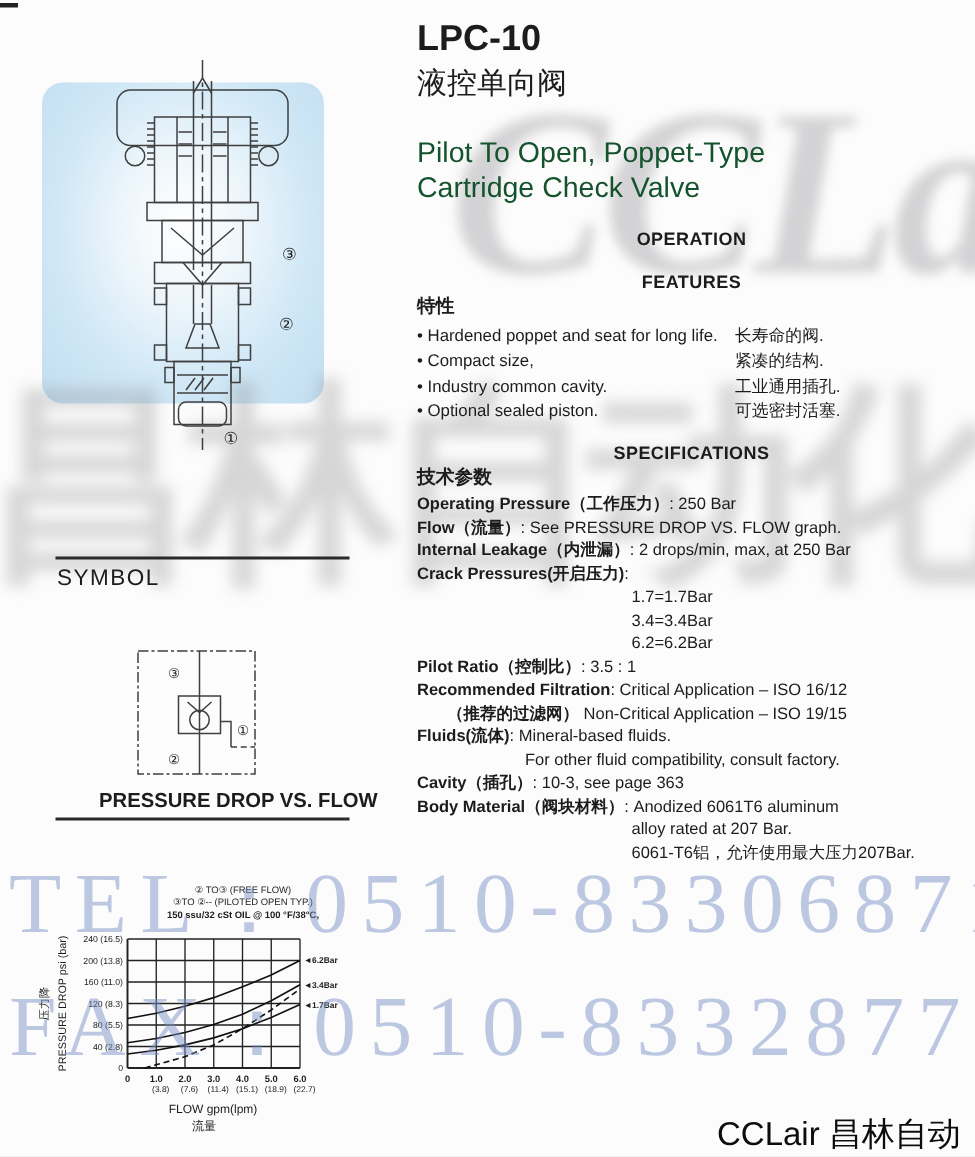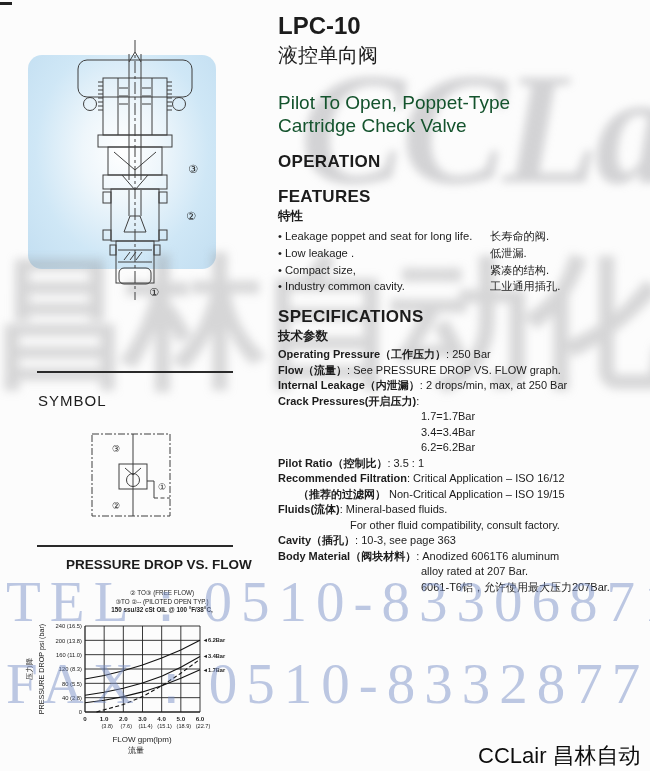--- a/index.html
+++ b/index.html
@@ -15,31 +15,31 @@
   .wm-cn{left:-10px;top:228px;font-size:142px;font-weight:bold;letter-spacing:-8px;
      color:rgba(148,148,150,0.36);filter:blur(5px);z-index:0;}
   .wm-tel{left:6px;top:564px;font-family:"Liberation Serif","DejaVu Serif",serif;font-size:57px;
      letter-spacing:9px;color:rgba(120,142,198,0.48);z-index:6;}
   .wm-fax{left:6px;top:646px;font-family:"Liberation Serif","DejaVu Serif",serif;font-size:57px;
      letter-spacing:9px;color:rgba(120,142,198,0.48);z-index:6;}
   .corner-mark{position:absolute;left:0;top:2px;width:12px;height:3px;background:#222;z-index:2;}
   
   .valve-svg{position:absolute;left:18px;top:40px;z-index:1;}
   .sym-rule{position:absolute;left:37px;top:371px;width:196px;height:2px;background:#2a2a2a;z-index:1;}
-  .sym-title{position:absolute;left:38px;top:392px;font-size:15px;letter-spacing:1px;z-index:1;}
+  .sym-title{position:absolute;left:38px;top:377px;font-size:15px;letter-spacing:1px;z-index:1;}
   .symbol-svg{position:absolute;left:88px;top:424px;z-index:1;}
   .pd-rule{position:absolute;left:37px;top:545px;width:196px;height:2px;background:#2a2a2a;z-index:1;}
-  .pd-title{position:absolute;left:38px;top:557px;font-size:13.5px;font-weight:bold;z-index:1;padding-left:28px;}
+  .pd-title{position:absolute;left:38px;top:526px;font-size:13.5px;font-weight:bold;z-index:1;padding-left:28px;}
   .chart-wrap{position:absolute;left:22px;top:582px;z-index:1;}
   
   .right-col{position:absolute;left:278px;top:0;width:366px;z-index:2;}
   .model{font-size:24px;font-weight:bold;margin-top:12px;}
   .model-cn{font-size:20px;margin-top:2px;}
   .subtitle{font-size:19px;line-height:23px;color:#14532d;margin-top:22px;}
-  .sec-head{font-size:17px;font-weight:bold;margin-top:15px;letter-spacing:0.3px;}
+  .sec-head{font-size:12px;font-weight:bold;margin-top:15px;letter-spacing:0.3px;text-align:center;}
   .sec-head-cn{font-size:12.5px;font-weight:bold;margin-top:1px;}
   .op-en{margin-top:3px;}
   .op-en .op-line{font-size:11px;line-height:16.4px;white-space:nowrap;}
   .op-cn .op-line{font-size:11.4px;line-height:17px;white-space:nowrap;}
   .feat-list{margin-top:3px;}
   .feat-row{position:relative;font-size:11.2px;line-height:16.8px;white-space:nowrap;}
   .feat-cn{position:absolute;left:212px;top:0;}
   .spec-head{margin-top:12px;}
   .spec-list{margin-top:2px;}
   .spec-row{font-size:11px;line-height:15.5px;white-space:nowrap;}
@@ -223,35 +223,35 @@
     <div class="op-cn">
         <div class="op-line"></div>
         <div class="op-line"></div>
         <div class="op-line"></div>
       </div>
 
     <div class="sec-head">FEATURES</div>
     <div class="sec-head-cn">特性</div>
     <div class="feat-list">
         <div class="feat-row">
-        <span class="feat-en">• Leakage poppet and seat for long life.</span>
+        <span class="feat-en">• Hardened poppet and seat for long life.</span>
         <span class="feat-cn">长寿命的阀.</span>
-      </div>
-        <div class="feat-row">
-        <span class="feat-en">• Low leakage .</span>
-        <span class="feat-cn">低泄漏.</span>
       </div>
         <div class="feat-row">
         <span class="feat-en">• Compact size,</span>
         <span class="feat-cn">紧凑的结构.</span>
       </div>
         <div class="feat-row">
         <span class="feat-en">• Industry common cavity.</span>
         <span class="feat-cn">工业通用插孔.</span>
       </div>
+        <div class="feat-row">
+        <span class="feat-en">• Optional sealed piston.</span>
+        <span class="feat-cn">可选密封活塞.</span>
+      </div>
       </div>
 
     <div class="sec-head spec-head">SPECIFICATIONS</div>
     <div class="sec-head-cn">技术参数</div>
     <div class="spec-list">
         <div class="spec-row">
         <span class="spec-bold">Operating Pressure（工作压力）</span><span>: 250 Bar</span>
       </div>
         <div class="spec-row">
         <span class="spec-bold">Flow（流量）</span><span>: See PRESSURE DROP VS. FLOW graph.</span>

